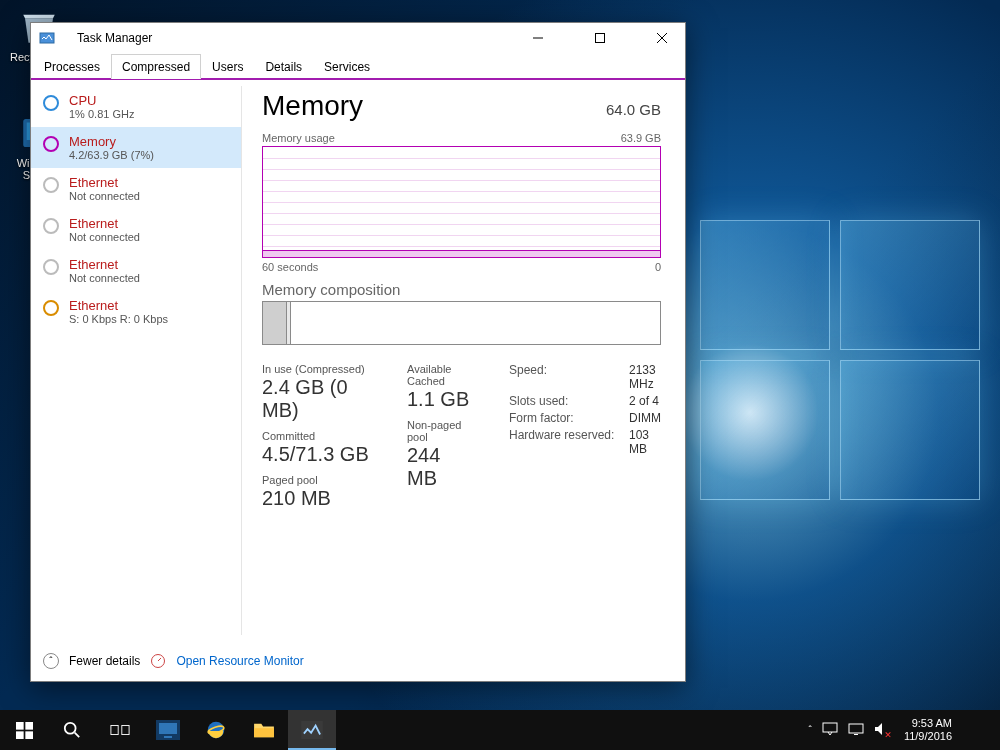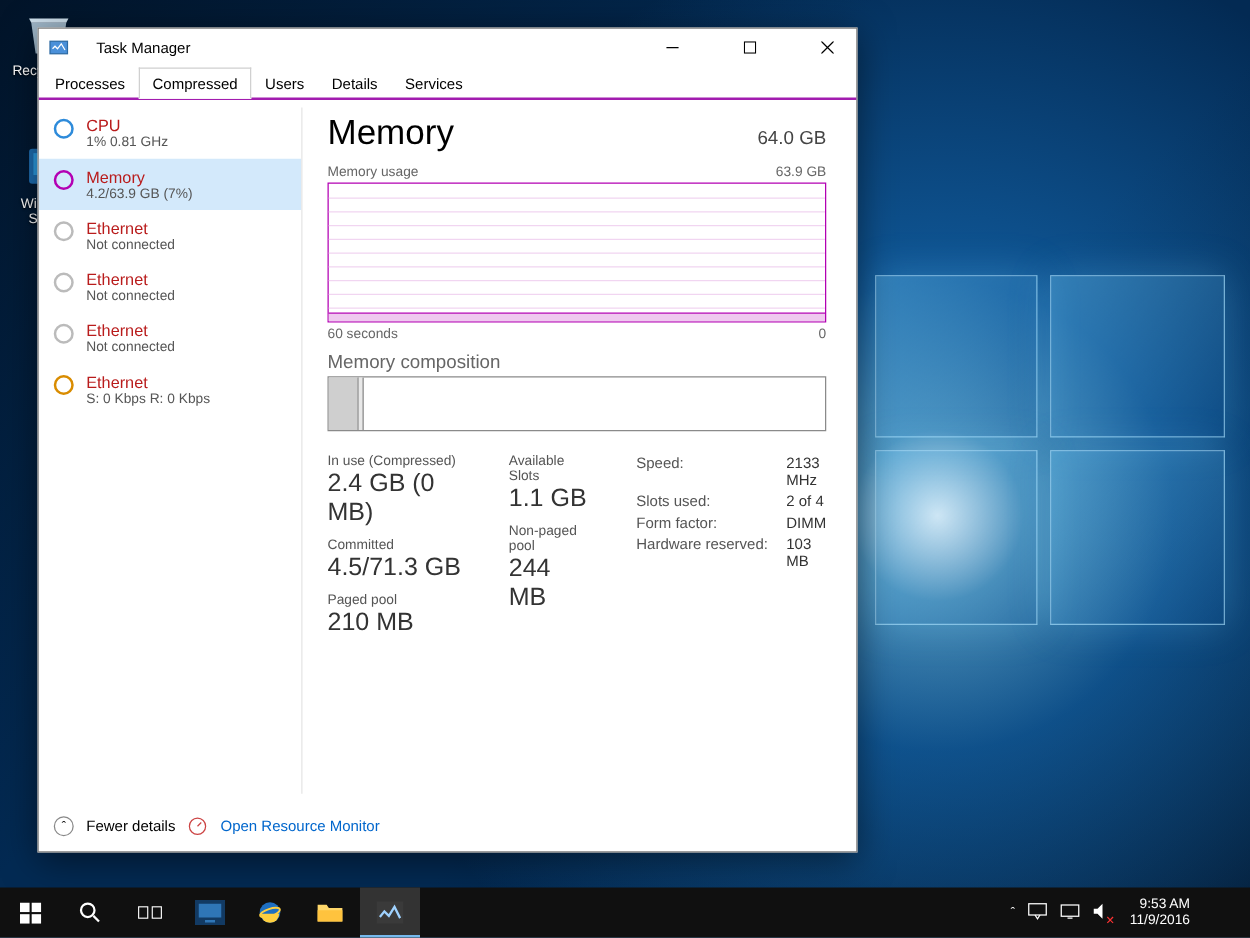--- a/index.html
+++ b/index.html
@@ -233,21 +233,21 @@
         <div class="statcol">
           <div class="label">In use (Compressed)</div>
           <div class="value">2.4 GB (0 MB)</div>
           <div class="label">Committed</div>
           <div class="value">4.5/71.3 GB</div>
           <div class="label">Paged pool</div>
           <div class="value">210 MB</div>
         </div>
         <div class="statcol">
           <div class="label">Available</div>
-          <div class="label">Slots</div>
+          <div class="label">Cached</div>
           <div class="value">1.1 GB</div>
           <div class="label">Non-paged pool</div>
           <div class="value">244 MB</div>
         </div>
         <div class="statcol">
           <div class="kv">
             <span class="lk">Speed:</span>
               <span>2133 MHz</span>
             <span class="lk">Slots used:</span>
               <span>2 of 4</span>

